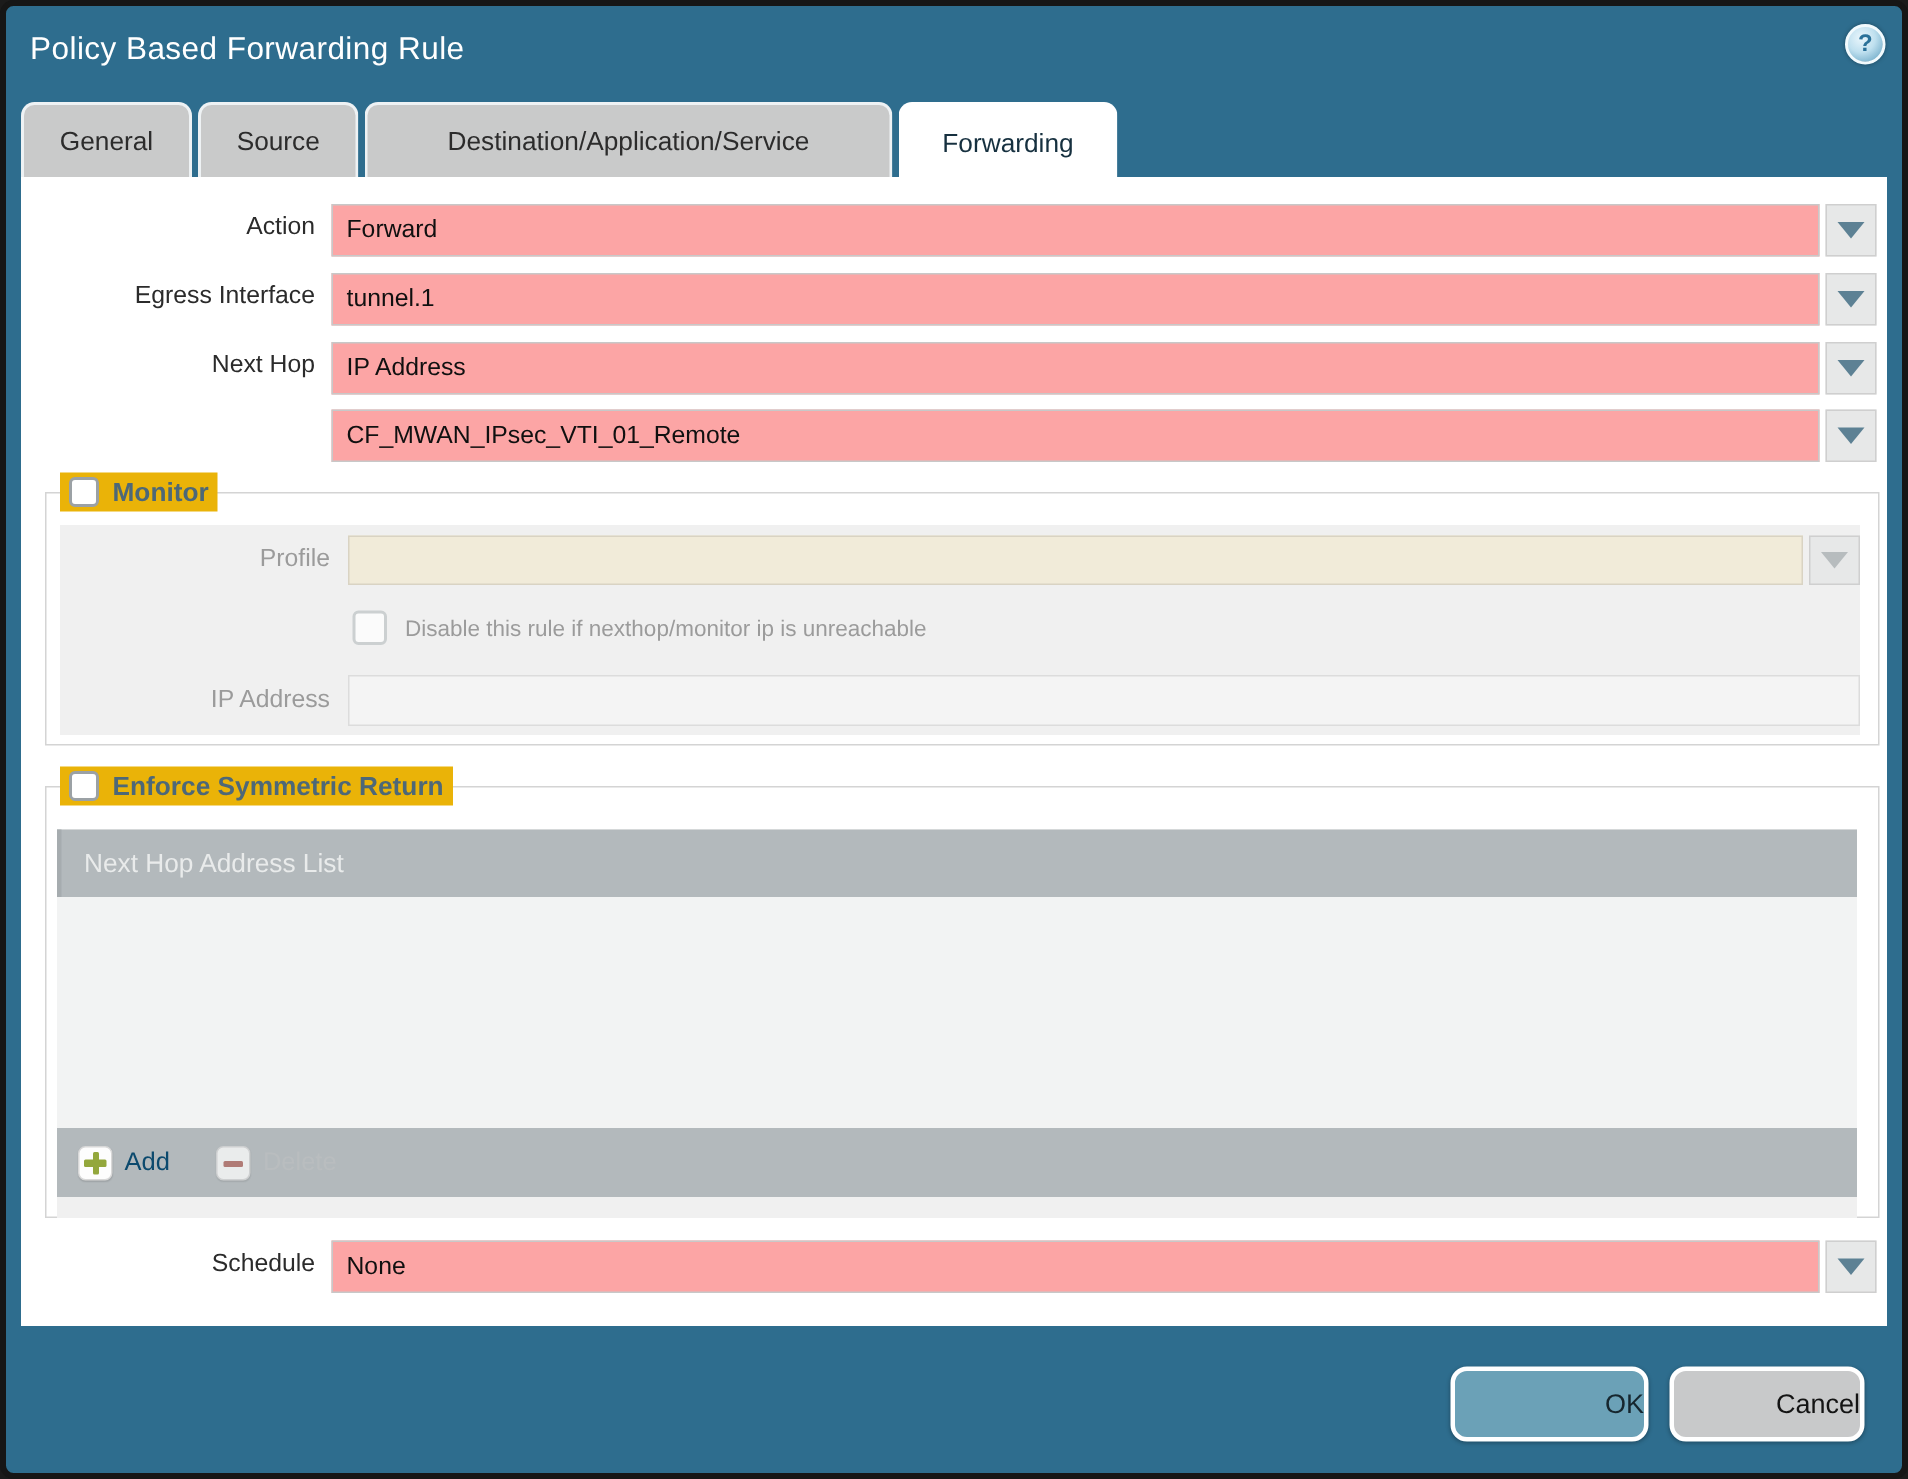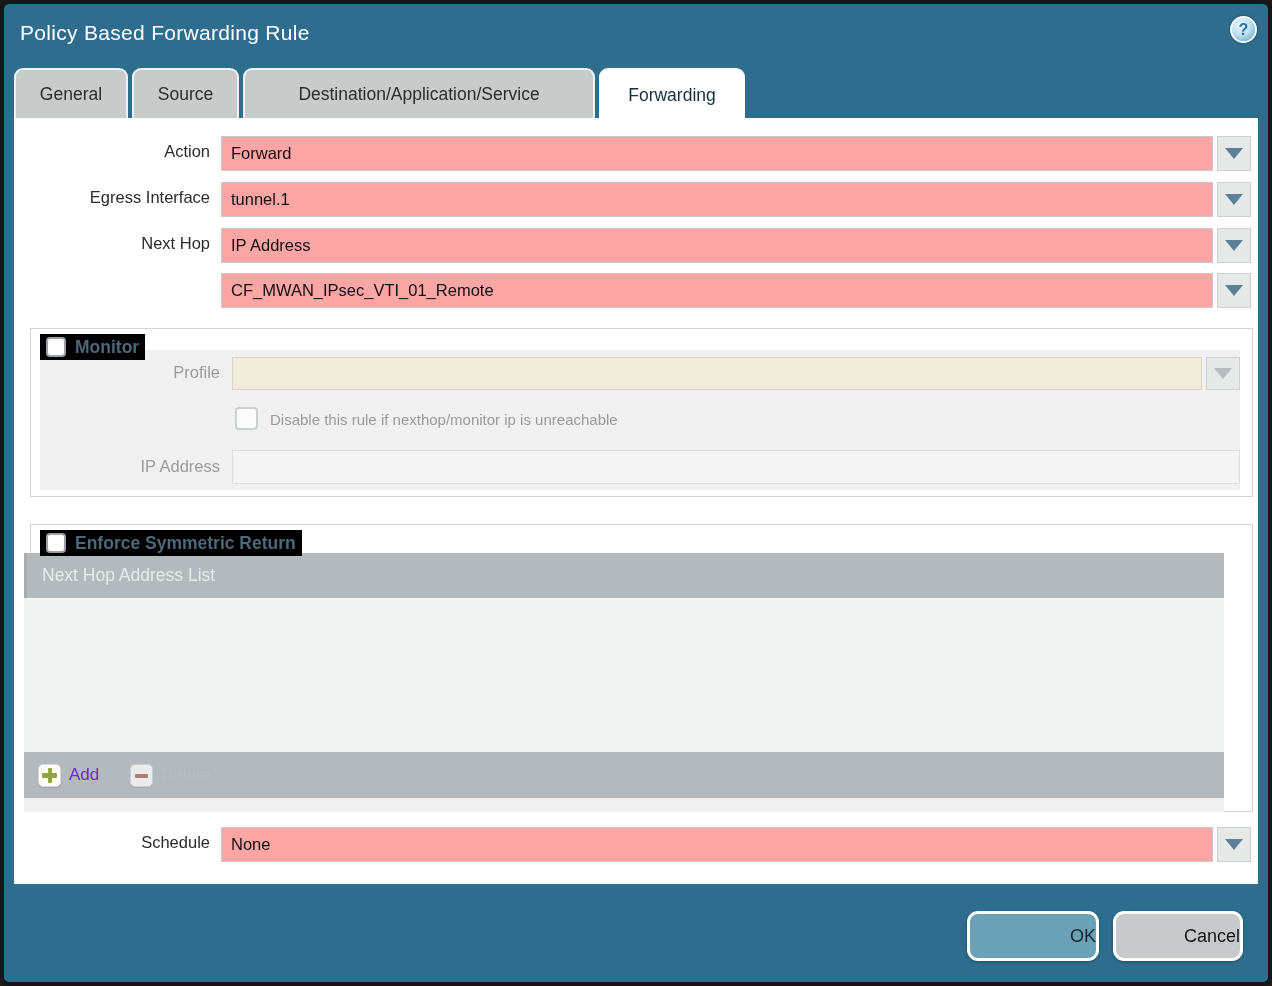--- a/index.html
+++ b/index.html
@@ -39,22 +39,22 @@
   .dd {
     position:absolute; width:34px; height:35px; background:#e7e8e8; border:1px solid #cfcfcf;
     display:flex; align-items:center; justify-content:center; cursor:pointer;
   }
   .arrow { width:0; height:0; border-left:9px solid transparent; border-right:9px solid transparent; border-top:11px solid #5d8194; }
   .dd.dis .arrow { border-top-color:#b7bcbe; }
   .dd.dis { cursor:default; }
   
   .fieldset { position:absolute; left:16px; width:1223px; border:1px solid #d4d4d4; background:#fff; }
   .legend {
-    position:absolute; display:flex; align-items:center; gap:9px; background:#000000;
-    padding:0 6px; height:26px; z-index:2;margin-top:19px;
+    position:absolute; display:flex; align-items:center; gap:9px; background:#eab308;
+    padding:0 6px; height:26px; z-index:2;
   }
   .legend .cap { font-size:17.5px; font-weight:bold; color:#4d6878; }
   .checkbox { width:20px; height:20px; background:#fff; border:2.5px solid #9ba1a5; border-radius:4px; cursor:pointer; }
   .checkbox.dis { border-color:#ccd0d1; background:#fbfbfb; cursor:default; }
   .graypanel { position:absolute; background:#f0f0f0; }
   .beige { background:#f1ebd9; border:1px solid #d9d3c3; }
   .disinput { background:#f4f4f4; border:1px solid #dcdcdc; }
   
   .tablewrap { position:absolute; background:#f0f0f0; }
   .thead {
@@ -65,21 +65,21 @@
   .ttoolbar { height:46px; background:#b3b9bc; display:flex; align-items:center; padding-left:14px; gap:9px; }
   .icnbox {
     width:23px; height:23px; background:#fdfdfd; border:1px solid #d8d8d8; border-radius:5px;
     position:relative; flex:0 0 auto; box-shadow:0 1px 1px rgba(0,0,0,.12);
   }
   .icnbox.faded { opacity:.75; }
   .plus::before, .plus::after { content:""; position:absolute; background:#93a73c; border-radius:1px; }
   .plus::before { left:3px; top:8.5px; width:15px; height:4.5px; }
   .plus::after  { left:8.5px; top:3px; width:4.5px; height:15px; }
   .minus::before { content:""; position:absolute; background:#b0675f; border-radius:1px; left:4px; top:9px; width:13px; height:4.5px; }
-  .tb-label { font-size:17px; color:#6d28d9; cursor:pointer; }
+  .tb-label { font-size:17px; color:#0c4a6e; cursor:pointer; }
   .tb-label.dis { color:#b9bdbf; cursor:default; }
   .addbtn, .delbtn { display:flex; align-items:center; gap:8px; }
   .delbtn { margin-left:22px; }
   
   .btn {
     position:absolute; top:907px; height:50px; border-radius:11px; border:3px solid #ffffff;
     font-family:"Liberation Sans", sans-serif; font-size:18px; cursor:pointer; box-shadow:0 1px 3px rgba(0,0,0,.3);text-align:right;
   }
   .btn.ok { left:963px; width:132px; background:#6ba1b7; color:#16262e; }
   .btn.cancel { left:1109px; width:130px; background:#c8c9ca; color:#141414; }
@@ -144,21 +144,21 @@
 
     <div class="flabel dis" style="left:10px; top:339px;">IP Address</div>
     <input class="tinput disinput" style="left: 218px; top: 332px; width: 1008px; height: 34px;" disabled="" value="">
 
     <div class="fieldset" style="top:406px; height:288px;"></div>
     <div class="legend" style="left:26px; top:393px;">
       <span class="checkbox"></span>
       <span class="cap">Enforce Symmetric Return</span>
     </div>
 
-    <div class="tablewrap" style="left:10px; top:435px; width:1200px; height:259px;">
+    <div class="tablewrap" style="left:24px; top:435px; width:1200px; height:259px;">
       <div class="thead">
         <span>Next Hop Address List</span>
       </div>
       <div class="tbody"></div>
       <div class="ttoolbar">
         <div class="addbtn">
           <span class="icnbox plus"></span>
           <span class="tb-label">Add</span>
         </div>
         <div class="delbtn">

